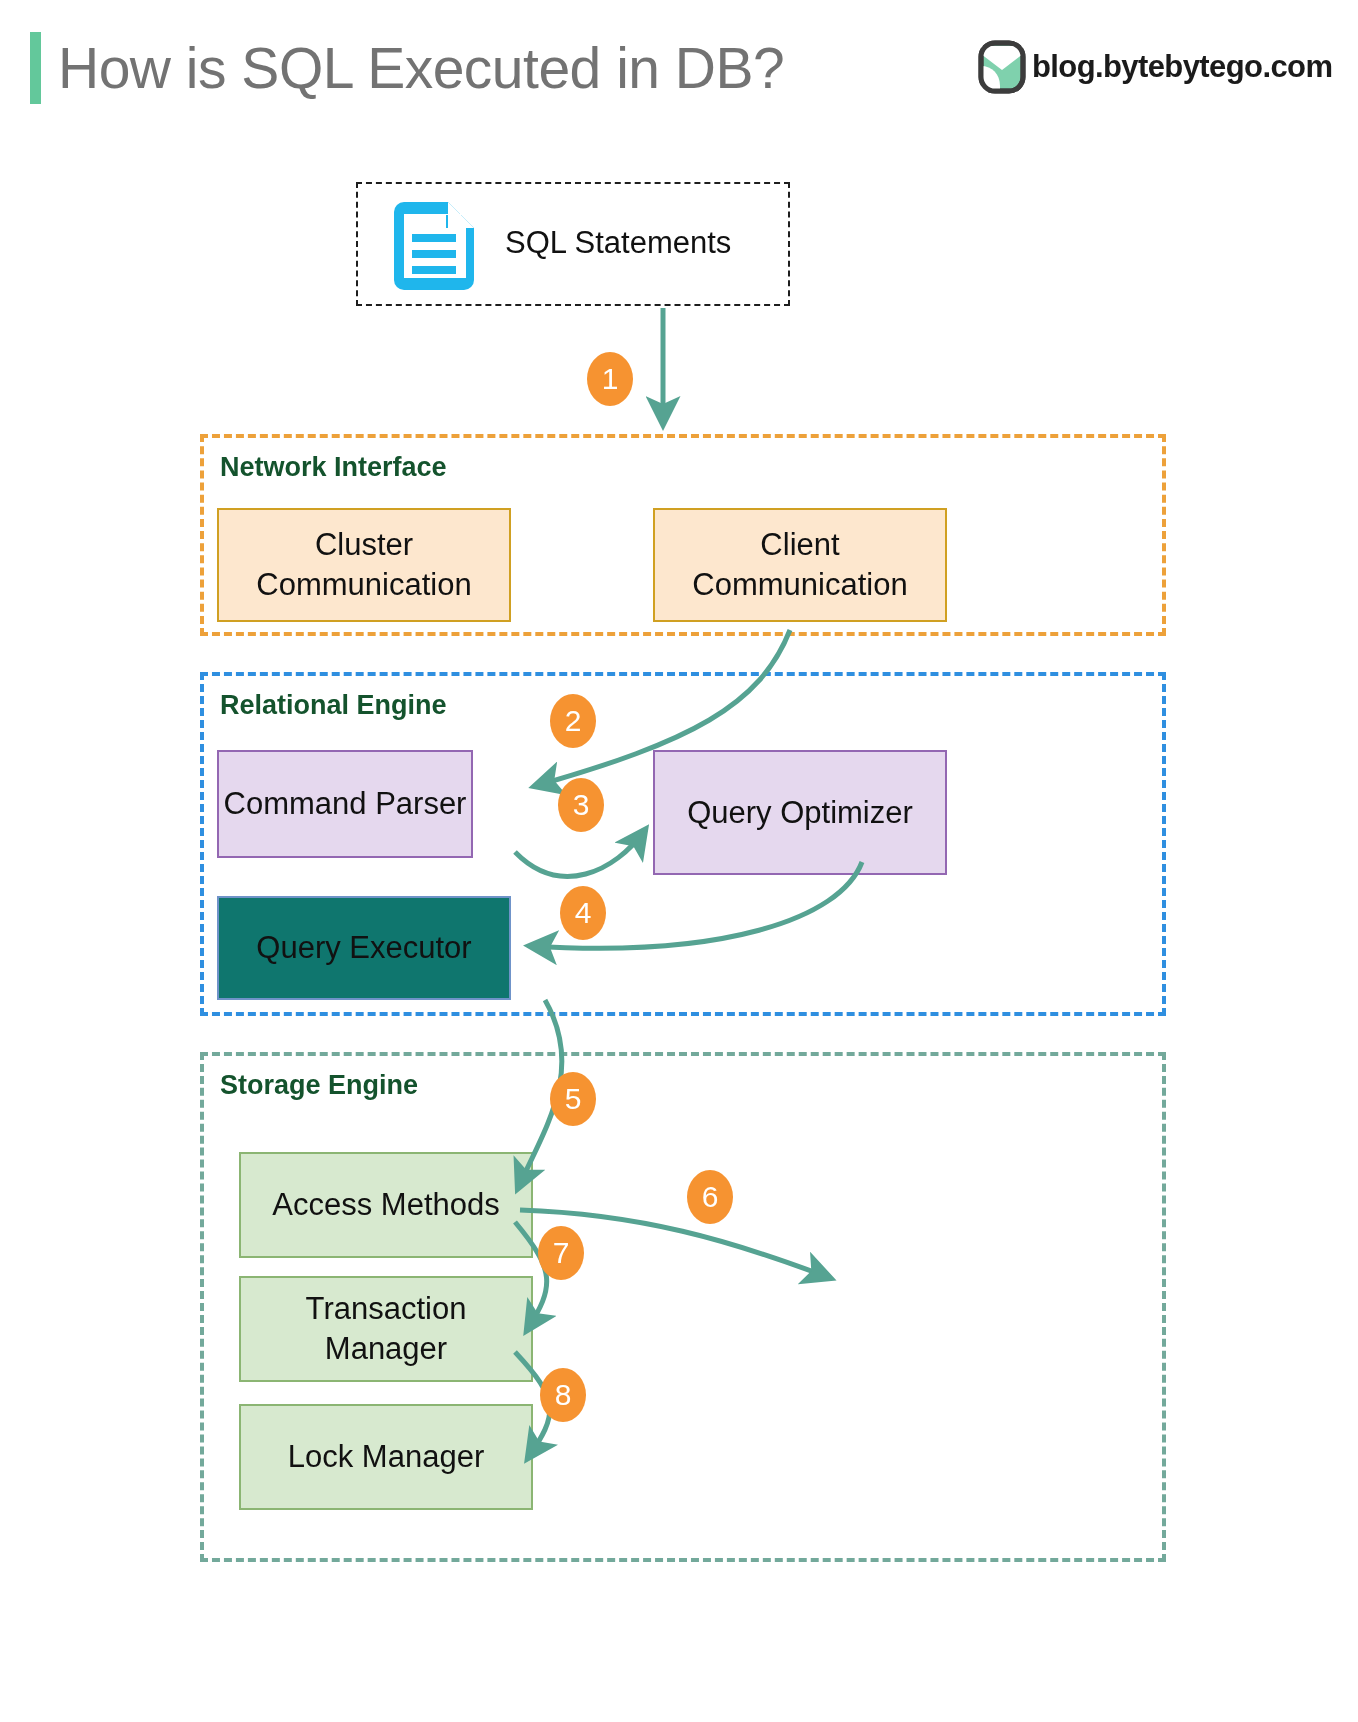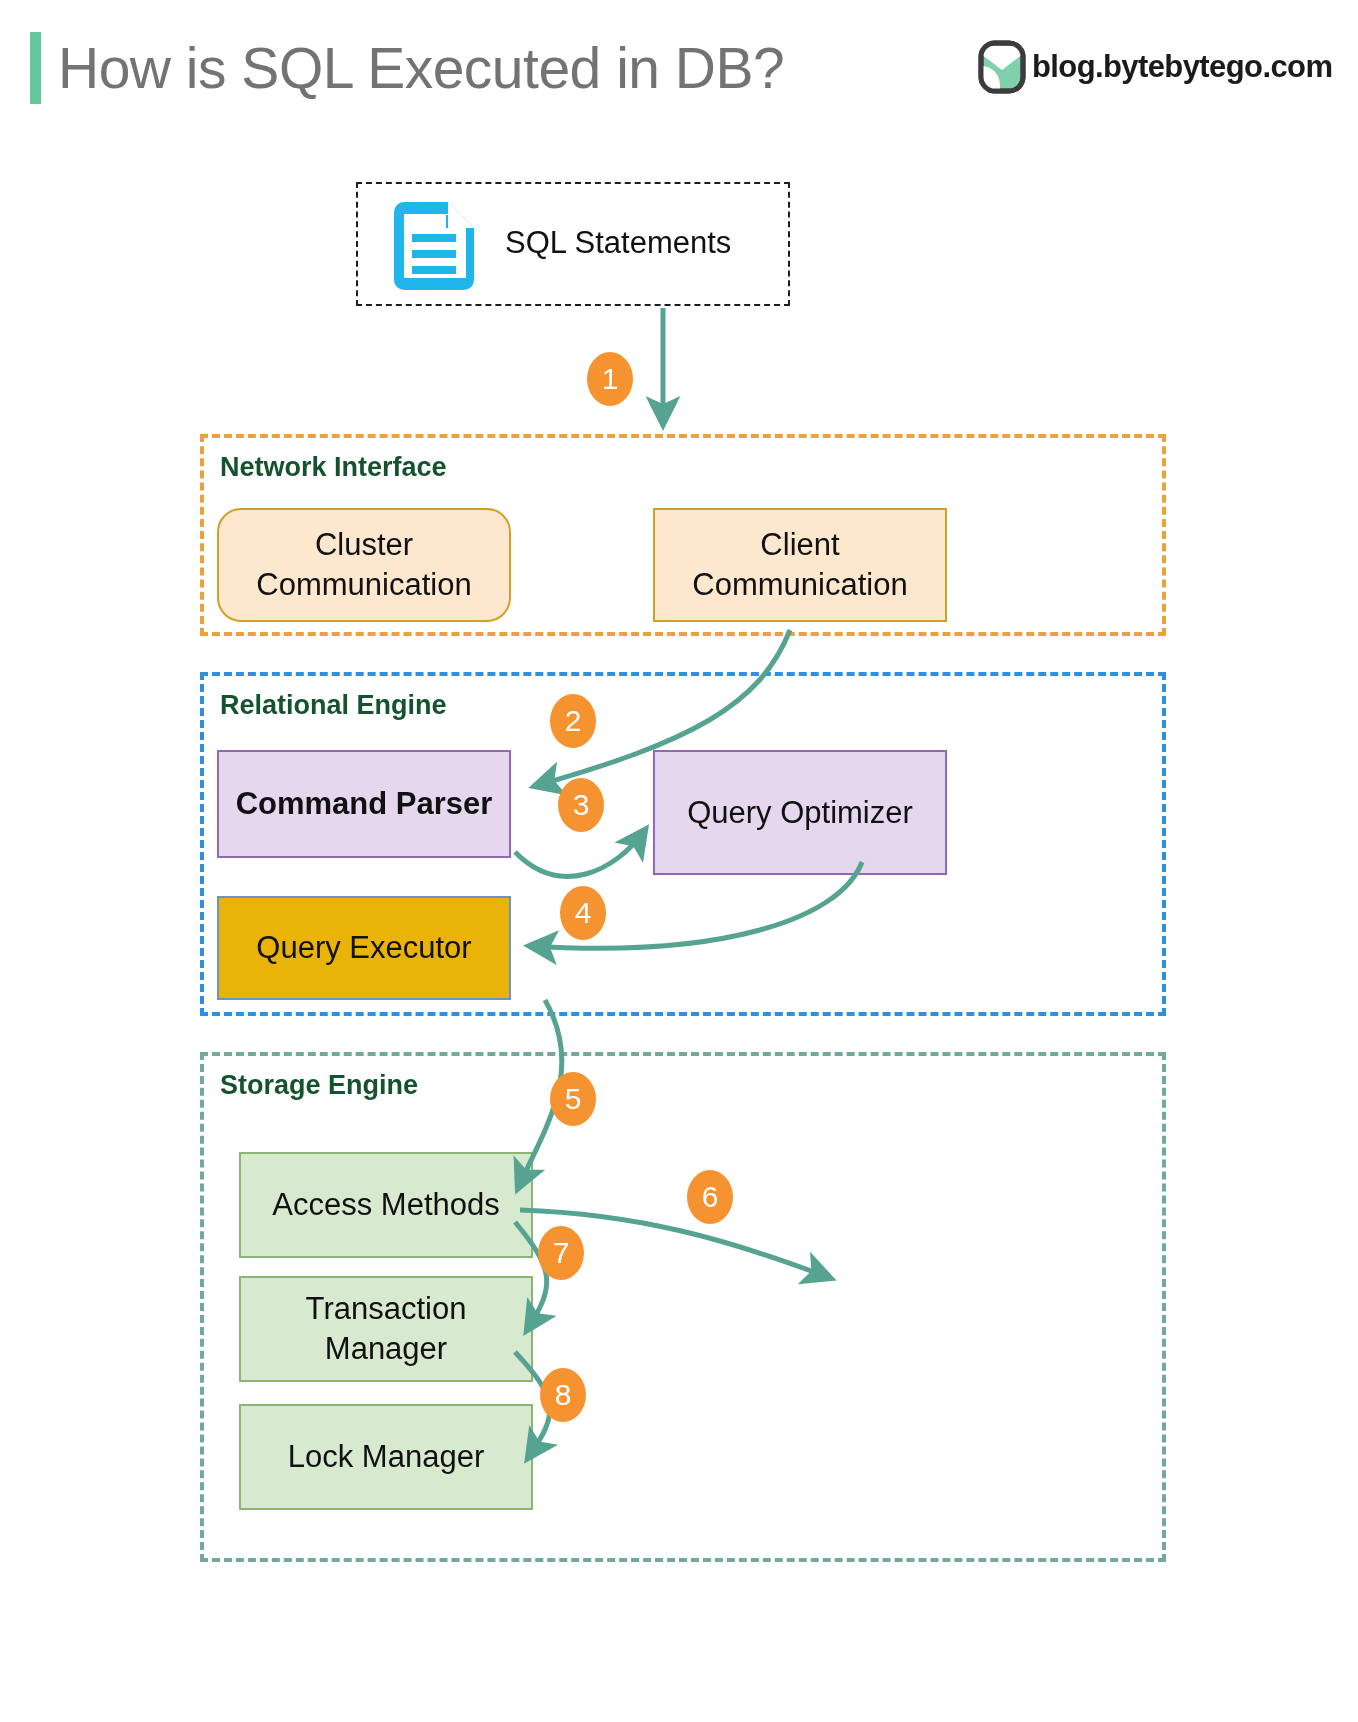--- a/index.html
+++ b/index.html
@@ -127,27 +127,27 @@
   #grp-relational { border-color: #2f8fe0; left: 200px; top: 672px; width: 966px; height: 344px; }
   #grp-storage { border-color: #73a99b; left: 200px; top: 1052px; width: 966px; height: 510px; }
 
   #grp-network-title { left: 220px; top: 452px; }
   #grp-relational-title { left: 220px; top: 690px; }
   #grp-storage-title { left: 220px; top: 1070px; }
 
   
   .n-orange { background: #fde7ce; border-color: #d0a022; }
   .n-purple { background: #e5d8ee; border-color: #9367b2; }
-  .n-blue   { background: #eab308; border-color: #6f93c9; }
+  .n-blue   { background: #0f766e; border-color: #6f93c9; }
   .n-green  { background: #d7e9cf; border-color: #8bb573; margin-left: 22px; }
 
   
-  #n-cluster   { left: 217px;  top: 508px;  width: 294px; height: 114px; border-radius: 24px; }
+  #n-cluster   { left: 217px;  top: 508px;  width: 294px; height: 114px; }
   #n-client    { left: 653px;  top: 508px;  width: 294px; height: 114px; }
-  #n-parser    { left: 217px;  top: 750px;  width: 294px; height: 108px; font-weight: bold; }
+  #n-parser    { left: 217px;  top: 750px;  width: 256px; height: 108px; }
   #n-optimizer { left: 653px;  top: 750px;  width: 294px; height: 125px; }
   #n-executor  { left: 217px;  top: 896px;  width: 294px; height: 104px; }
   #n-access    { left: 217px;  top: 1152px; width: 294px; height: 106px; }
   #n-txn       { left: 217px;  top: 1276px; width: 294px; height: 106px; }
   #n-lock      { left: 217px;  top: 1404px; width: 294px; height: 106px; }
   #n-buffer    { left: 653px;  top: 1276px; width: 294px; height: 110px; }
 
   
   .badge {
     position: absolute;

